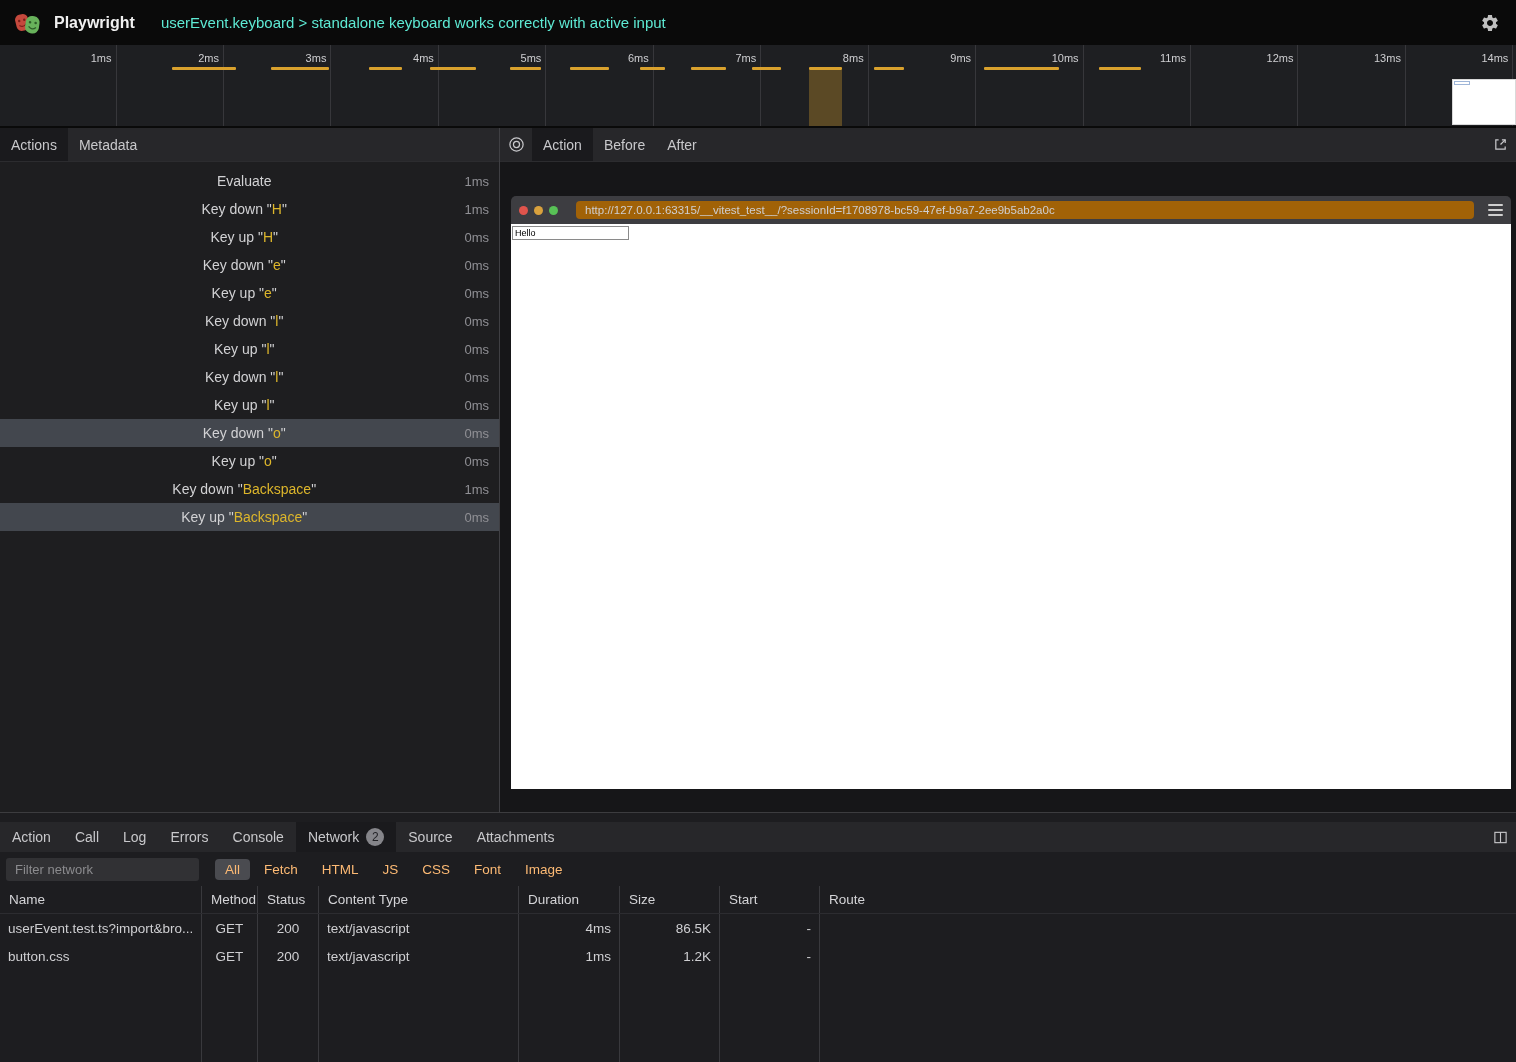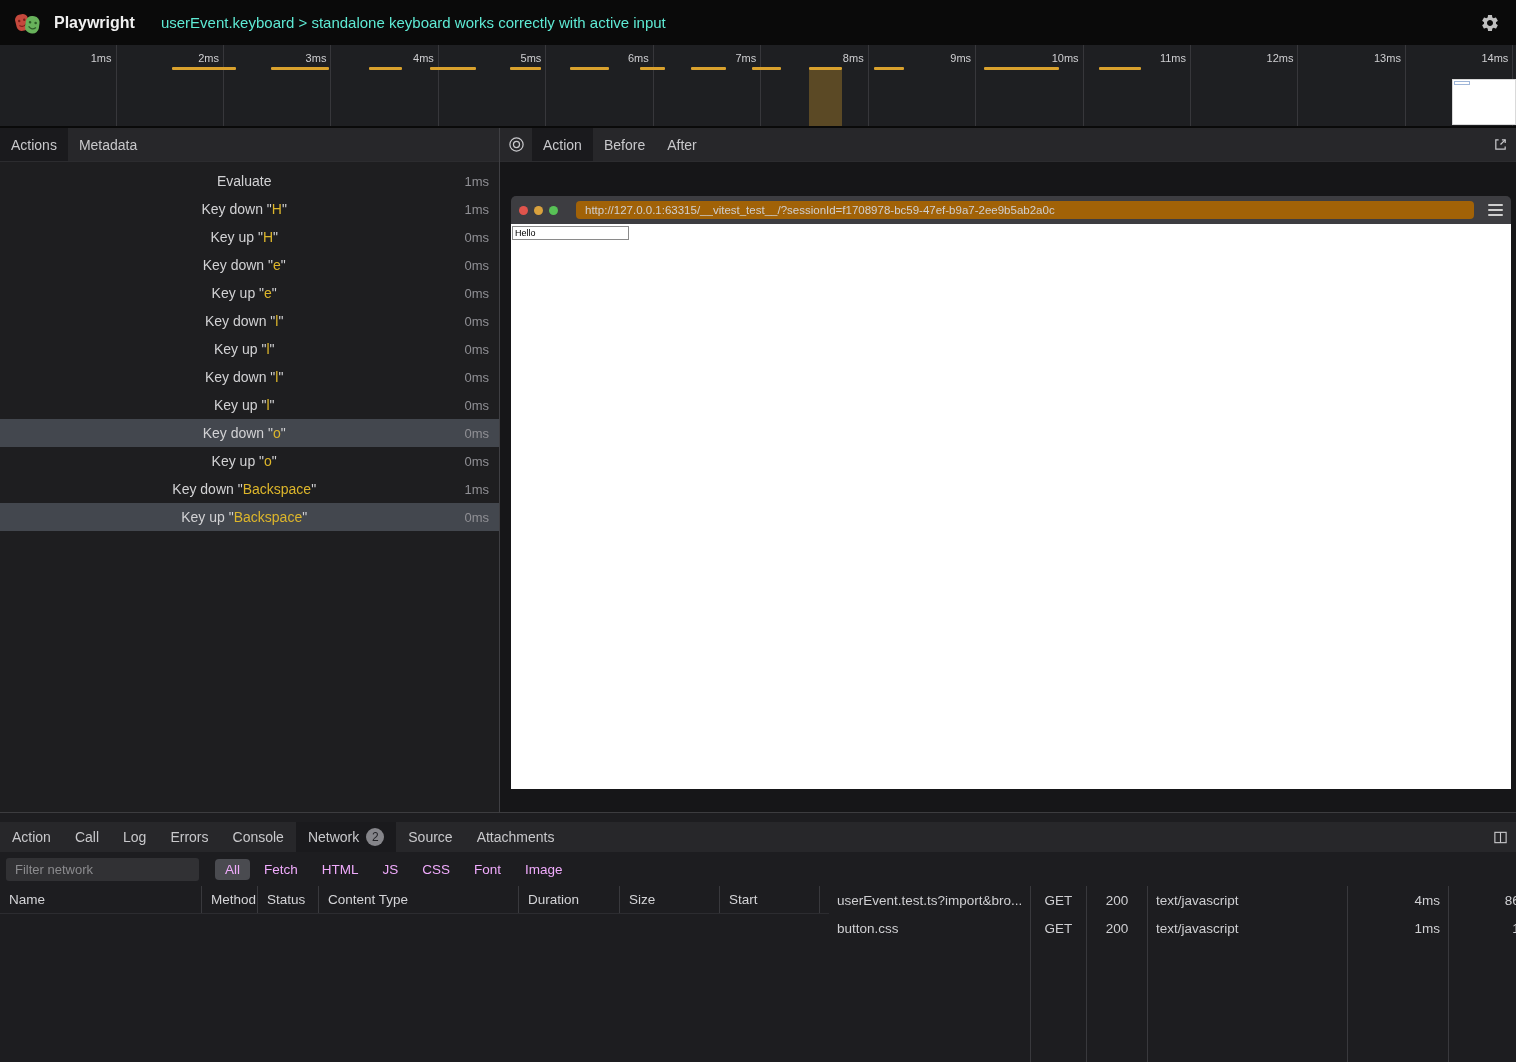--- a/index.html
+++ b/index.html
@@ -63,24 +63,24 @@
             border-top:1px solid #3c3c3f; display:flex; flex-direction:column; }
   .bottom-tabbar { margin-top:9px; height:30px; background:#27272a; display:flex; align-items:stretch; }
   .bottom-tabbar .tab { font-size:14px; padding:0 12px; }
   .badge { display:inline-flex; align-items:center; justify-content:center; min-width:18px; height:18px; border-radius:9px;
            background:#85858a; color:#222226; font-size:12px; margin-left:7px; padding:0 4px; }
   .filter-row { height:34px; display:flex; align-items:center; padding:0 6px; }
   .filter-input { width:193px; height:23px; background:#313134; border:none; border-radius:3px; color:#d0d0d0;
                   font-size:13px; padding:0 9px; font-family:"Liberation Sans",sans-serif; outline:none; }
   .filter-input::placeholder { color:#8b8b8e; }
   .chips { display:flex; align-items:center; margin-left:16px; gap:4px; }
-  .chip { color:#f0abfc; font-size:13.5px; padding:3px 10px; border-radius:4px; cursor:pointer; }
+  .chip { color:#fdba74; font-size:13.5px; padding:3px 10px; border-radius:4px; cursor:pointer; }
   .chip.selected { background:#4a4b50; }
 
-  .net-table { flex:1; display:flex; flex-direction:row; overflow:hidden; }
+  .net-table { flex:1; display:flex; flex-direction:column; overflow:hidden; }
   .net-row { display:grid; grid-template-columns:202px 56px 61px 200px 101px 100px 100px 1fr; align-items:center; }
   .net-row .c { border-right:1px solid #39393d; height:100%; display:flex; align-items:center;
                 color:#cfcfd2; font-size:13.5px; overflow:hidden; white-space:nowrap; }
   .net-row .c:last-child { border-right:none; }
   .net-head { height:28px; border-bottom:1px solid #2c2c30; }
   .net-head .c { color:#d4d4d7; padding-left:9px; }
   .net-data { height:28px; }
   .c.a-left   { padding-left:8px; }
   .c.a-center { justify-content:center; }
   .c.a-right  { justify-content:flex-end; padding-right:8px; }

